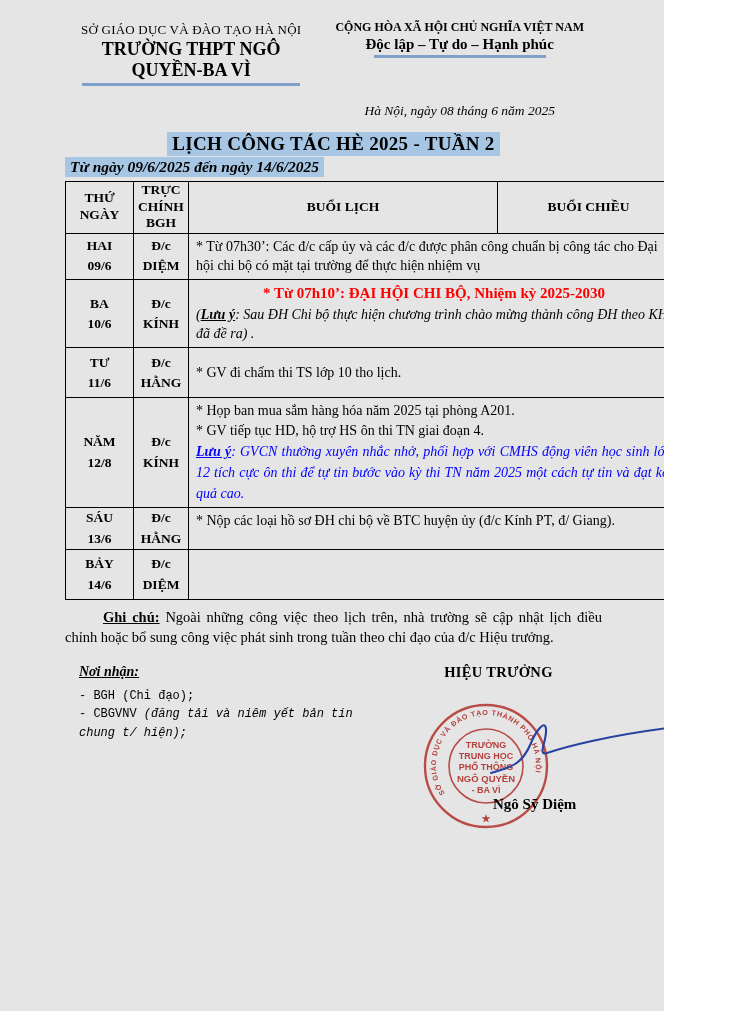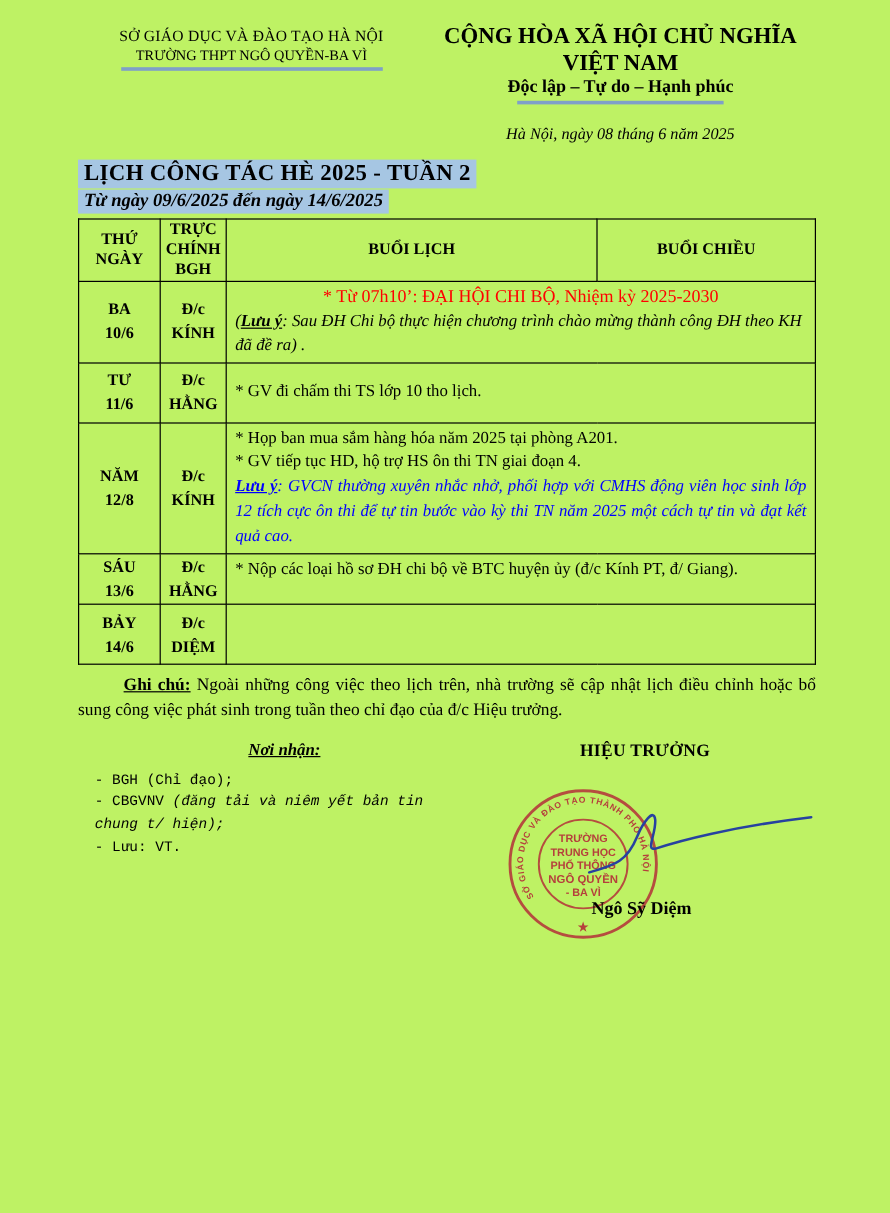--- a/index.html
+++ b/index.html
@@ -1,71 +1,71 @@
 <!DOCTYPE html>
 <html><head>
 <meta charset="utf-8">
 <style>
   * { margin:0; padding:0; box-sizing:border-box; }
   body { background:#ffffff; font-family:"Liberation Serif", serif; color:#000; }
-  .page { position:relative; width:742px; height:1011px; background:#bef264; overflow:hidden;
+  .page { position:relative; width:664px; height:1011px; background:#e5e5e5; overflow:hidden;
           padding:20px 62px 0 65px; }
 
   
   .hdr { display:flex; }
   .hdr-left { width:47%; text-align:center; padding-top:2px; }
   .hdr-right { width:53%; text-align:center; }
   .hdr-left .l1 { font-size:13px; letter-spacing:.2px; }
-  .hdr-left .l2 { font-size:12px; font-weight:normal; margin-top:1px; }
-  .hdr-right .l1 { font-size:19px; font-weight:bold; }
+  .hdr-left .l2 { font-size:18px; font-weight:bold; margin-top:1px; }
+  .hdr-right .l1 { font-size:12px; font-weight:bold; }
   .hdr-right .l2 { font-size:15px; font-weight:bold; margin-top:1px; }
   .rule { height:2.5px; background:#7fa0c8; margin:2px auto 0; }
   .rule-left { width:218px; }
   .rule-right { width:172px; }
   .dateline { width:53%; margin-left:47%; text-align:center; font-style:italic;
               font-size:13.5px; margin-top:17px; }
   .dateline b { font-weight:normal; }
 
   
-  .title-wrap { margin-top:13px; }
+  .title-wrap { text-align:center; margin-top:13px; }
   .hl { background:#a6c6e3; display:inline-block; padding:1px 5px; }
   .doc-title { font-size:19px; font-weight:bold; letter-spacing:.3px; }
   .doc-subtitle-wrap { text-align:left; margin-top:1px; }
   .doc-subtitle { font-size:15.5px; font-weight:bold; font-style:italic; }
 
   
   table.sched { border-collapse:collapse; width:614px; margin-top:4px; table-layout:fixed; }
   table.sched th, table.sched td { border:1.6px solid #000; vertical-align:middle; }
   col.c1 { width:68px; } col.c2 { width:55px; } col.c3 { width:309px; } col.c4 { width:182px; }
   th { font-size:13.5px; font-weight:bold; text-align:center; line-height:1.25; height:52px; }
   td.day, td.duty { text-align:center; font-weight:bold; font-size:13.5px; line-height:1.5; }
   td.content { padding:3px 7px; font-size:14px; line-height:1.42; text-align:left; }
   tr.r-hai td { height:45px; }
   tr.r-ba  td { height:60px; }
   tr.r-tu  td { height:50px; }
   tr.r-nam td { height:105px; }
   tr.r-sau td { height:42px; vertical-align:top; }
   tr.r-sau td.day, tr.r-sau td.duty { vertical-align:middle; }
   tr.r-bay td { height:50px; }
-  .red-line { color:#ff0000; font-weight:normal; text-align:center; font-size:15px; }
+  .red-line { color:#ff0000; font-weight:bold; text-align:center; font-size:15px; }
   .note { font-style:italic; }
   .note .lbl { font-weight:bold; text-decoration:underline; }
   .blue-note { color:#0000ff; font-style:italic; text-align:justify; line-height:1.5; }
   .blue-note .lbl { font-weight:bold; text-decoration:underline; }
 
   
   .ghichu { margin-top:7px; font-size:14.5px; text-align:justify; line-height:1.4;
             text-indent:38px; }
   .ghichu .lbl { font-weight:bold; text-decoration:underline; }
 
   
   .foot { display:flex; margin-top:16px; }
   .recipients { width:330px; padding-left:14px; }
   .recipients .lbl { font-weight:bold; font-style:italic; text-decoration:underline;
-                     font-size:14px;text-align:center; }
+                     font-size:14px; }
   .recipients ul { list-style:none; margin-top:7px; }
   .recipients li { font-size:12px; line-height:1.55;font-family:Liberation Mono, monospace; }
   .recipients .it { font-style:italic;text-align:center; }
   .sig-block { flex:1; position:relative; height:185px; }
   .sig-title { text-align:center; font-weight:bold; font-size:14.5px; letter-spacing:.3px; }
   .sig-name { position:absolute; left:98px; top:132px; font-weight:bold; font-size:15px; }
   .stamp-svg { position:absolute; left:0; top:22px; }
 </style>
 </head>
 <body>
@@ -109,20 +109,33 @@
       </th>
       <th>
         <div>TRỰC</div>
         <div>CHÍNH</div>
         <div>BGH</div>
       </th>
       <th>BUỔI LỊCH</th>
       <th>BUỔI CHIỀU</th>
     </tr>
 
+    <tr class="r-hai">
+      <td class="day">
+        <div>HAI</div>
+        <div>09/6</div>
+      </td>
+      <td class="duty">
+        <div>Đ/c</div>
+        <div>DIỆM</div>
+      </td>
+      <td class="content" colspan="2">
+        <div>* Từ 07h30’: Các đ/c cấp ủy và các đ/c được phân công chuẩn bị công tác cho Đại hội chi bộ có mặt tại trường để thực hiện nhiệm vụ</div>
+      </td>
+    </tr>
 
     <tr class="r-ba">
       <td class="day">
         <div>BA</div>
         <div>10/6</div>
       </td>
       <td class="duty">
         <div>Đ/c</div>
         <div>KÍNH</div>
       </td>
@@ -193,21 +206,20 @@
     </table>
 
   <p class="ghichu"><span class="lbl">Ghi chú:</span><span> Ngoài những công việc theo lịch trên, nhà trường sẽ cập nhật lịch điều chỉnh hoặc bổ sung công việc phát sinh trong tuần theo chỉ đạo của đ/c Hiệu trưởng.</span></p>
 
   <div class="foot">
     <div class="recipients">
       <div class="lbl">Nơi nhận:</div>
       <ul>
         <li>- BGH (Chỉ đạo);</li>
         <li><span>- CBGVNV </span><span class="it">(đăng tải và niêm yết bản tin chung t/ hiện);</span></li>
-        <li>- Lưu: VT.</li>
       </ul>
     </div>
 
     <div class="sig-block">
       <div class="sig-title">HIỆU TRƯỞNG</div>
 
       <svg class="stamp-svg" width="285" height="160" viewBox="0 0 285 160">
 
         <g stroke="#b5403c" fill="none" opacity="0.92">
           <circle cx="91" cy="80" r="61" stroke-width="2.4"></circle>

